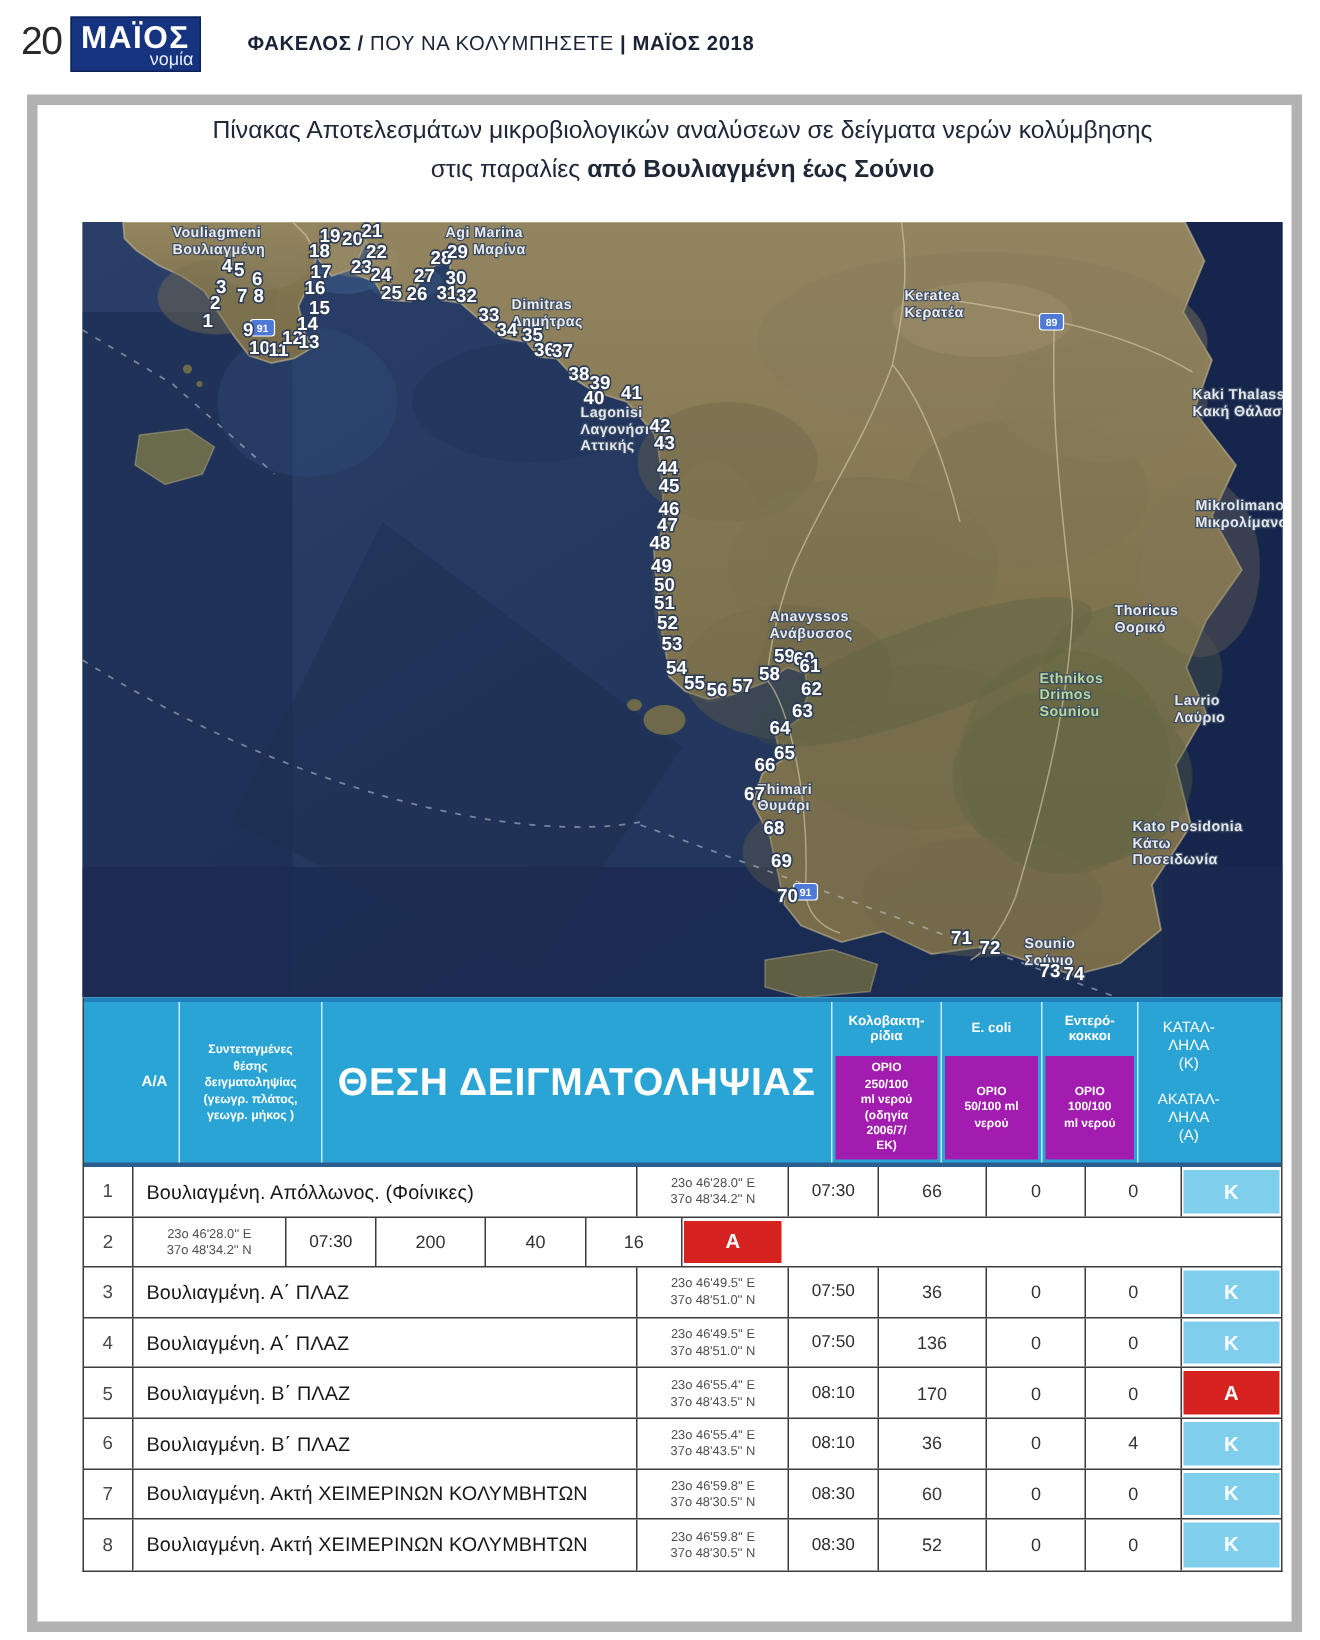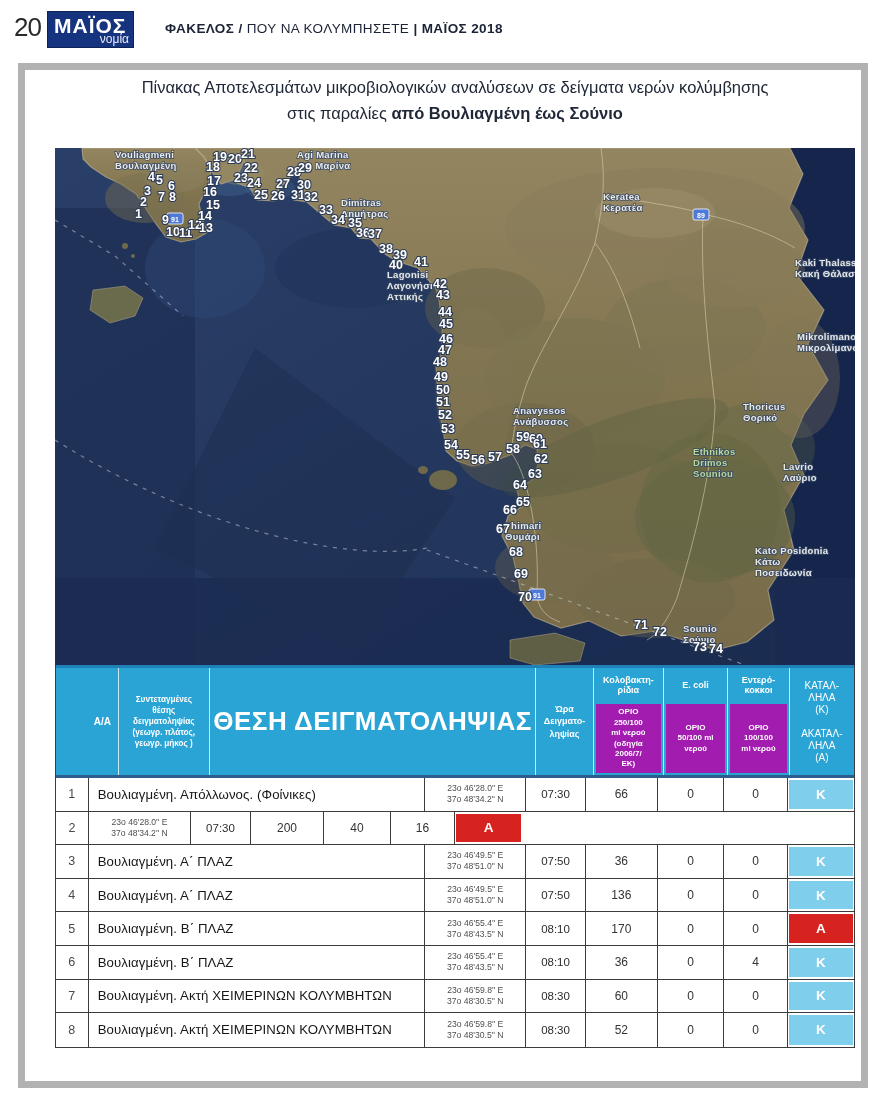--- a/index.html
+++ b/index.html
@@ -269,23 +269,20 @@
 
   <div class="dtable">
     <div class="thead">
       <div class="th aa">Α/Α</div>
       <div class="th coords pre">Συντεταγμένες
 θέσης
 δειγματοληψίας
 (γεωγρ. πλάτος,
 γεωγρ. μήκος )</div>
       <div class="th site">ΘΕΣΗ ΔΕΙΓΜΑΤΟΛΗΨΙΑΣ</div>
-      <div class="th time pre">Ώρα
-Δειγματο-
-ληψίας</div>
       <div class="th param">
         <div class="pname pre">Κολοβακτη-
 ρίδια</div>
         <div class="plimit pre">ΟΡΙΟ
 250/100
 ml νερού
 (οδηγία
 2006/7/
 ΕΚ)</div>
       </div>

